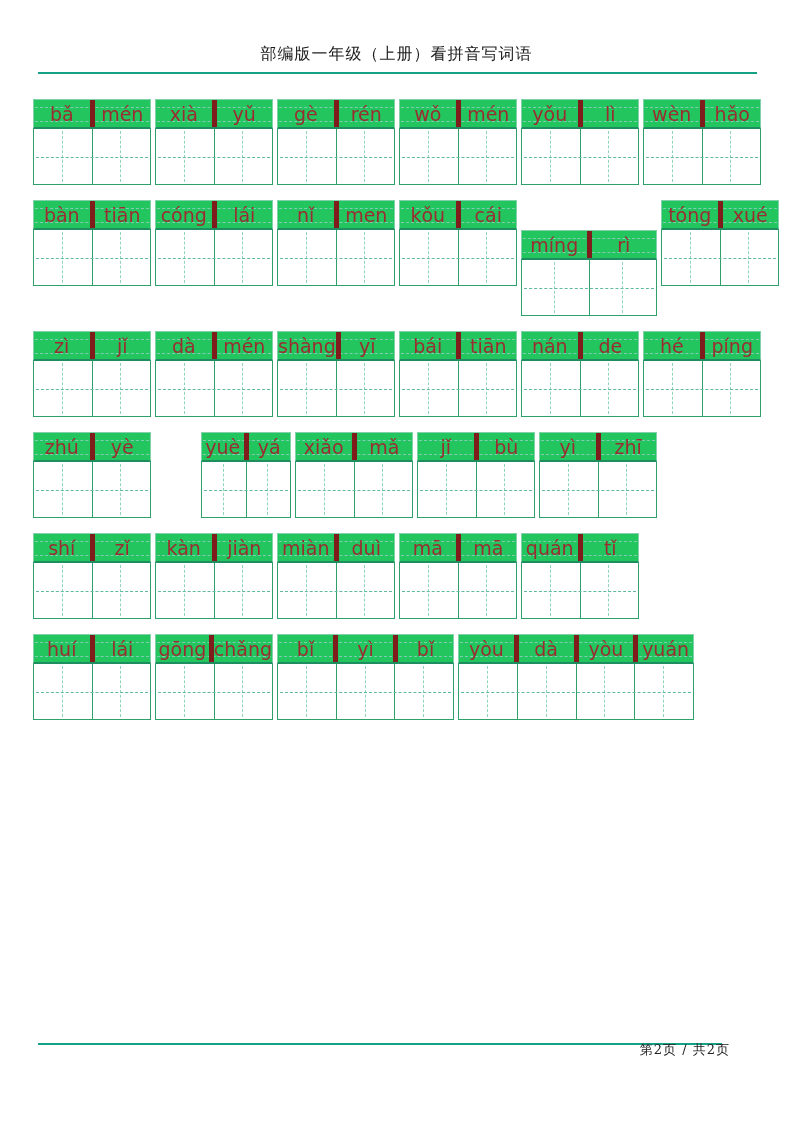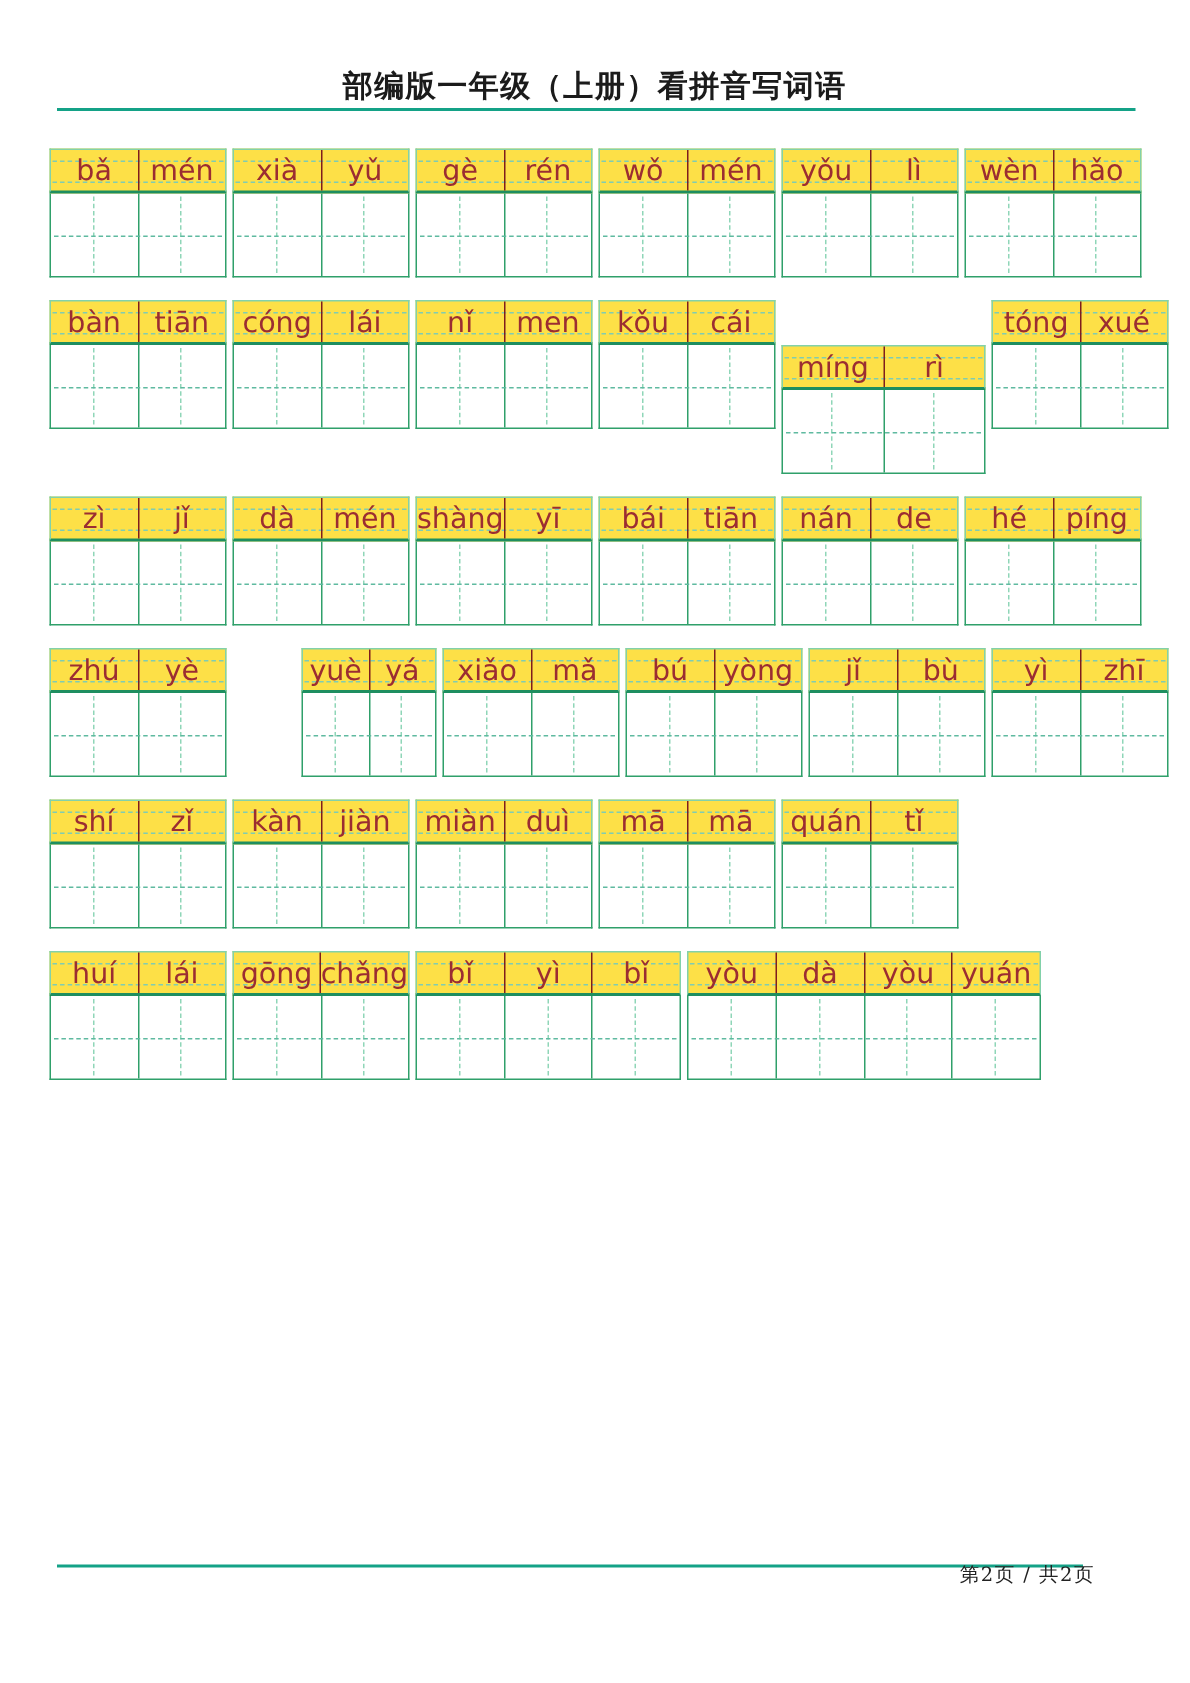--- a/index.html
+++ b/index.html
@@ -5,54 +5,54 @@
   * { margin:0; padding:0; box-sizing:border-box; }
   html,body { background:#ffffff; }
   body {
     width:793px; height:1122px; position:relative; overflow:hidden;
     font-family:"DejaVu Sans", sans-serif;
   }
   .page-title {
     position:absolute; top:44px; left:0; right:0;
     text-align:center;
     font-family:"DejaVu Serif","Liberation Serif",serif;
-    font-size:20px; font-weight:bold; color:#1b1b1b;
+    font-size:16px; font-weight:normal; color:#1b1b1b;
     letter-spacing:1px;
   }
   .header-rule {
     position:absolute; top:72px; left:38px; width:719px; height:2px;
     background:#14a287;
   }
   .worksheet {
     position:absolute; top:99px; left:33px;
     display:flex; flex-direction:column; gap:15px;
   }
   .row { display:flex; gap:4px; }
   .group { }
   
   .prow {
     position:relative; height:30px; display:flex;
     border:1px solid #82d1aa;
     border-bottom:2px solid #1e8e60;
-    background:#fde047;
+    background:#22c55e;
   }
   .prow::before, .prow::after {
     content:""; position:absolute; left:1px; right:1px; height:0;
     border-top:1px dashed #7fccb2; z-index:0;
   }
   .prow::before { top:7px; }
   .prow::after  { top:21px; }
   .pcell {
     flex:1 1 0; position:relative; z-index:1;
     text-align:center; line-height:29px;
     font-size:19px; color:#9b2d32;
     font-family:"DejaVu Sans","Liberation Sans",sans-serif;
     white-space:nowrap; overflow:visible;
   }
-  .pcell + .pcell { border-left:1px solid #7f1d1d; }
+  .pcell + .pcell { border-left:5px solid #7f1d1d; }
   
   .wrow {
     position:relative; height:56px; display:flex;
     border:1px solid #2fa06a; border-top:none;
   }
   .wrow::after {
     content:""; position:absolute; left:2px; right:2px; top:50%; height:0;
     border-top:1px dashed #5fbaa0;
   }
   .wcell { flex:1 1 0; position:relative; }
@@ -291,30 +291,20 @@
           <div class="pcell">xiǎo</div>
           <div class="pcell">mǎ</div>
         </div>
         <div class="wrow">
           <div class="wcell"></div>
           <div class="wcell"></div>
         </div>
       </div>
       <div class="group" style="width: 118px;">
         <div class="prow">
-          <div class="pcell">bú</div>
-          <div class="pcell">yòng</div>
-        </div>
-        <div class="wrow">
-          <div class="wcell"></div>
-          <div class="wcell"></div>
-        </div>
-      </div>
-      <div class="group" style="width: 118px;">
-        <div class="prow">
           <div class="pcell">jǐ</div>
           <div class="pcell">bù</div>
         </div>
         <div class="wrow">
           <div class="wcell"></div>
           <div class="wcell"></div>
         </div>
       </div>
       <div class="group" style="width: 118px;">
         <div class="prow">

